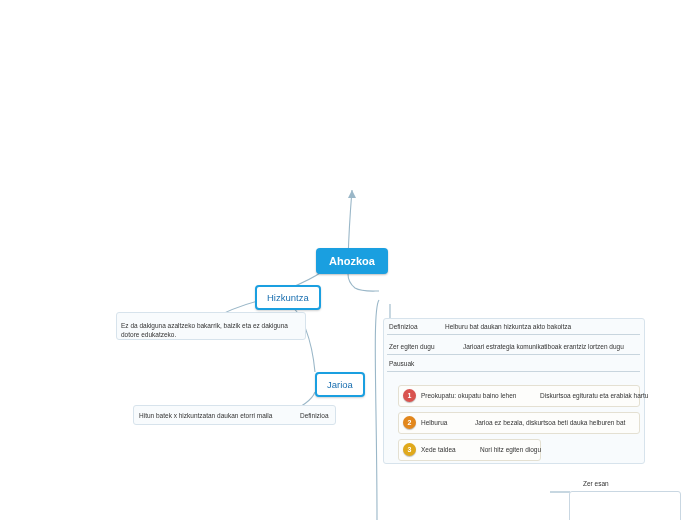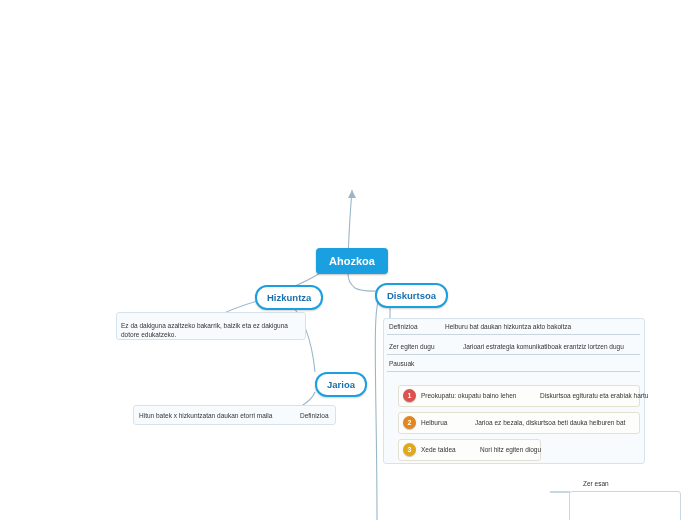--- a/index.html
+++ b/index.html
@@ -40,23 +40,23 @@
     border-radius: 4px;
     padding: 7px 13px;
     text-align: center;
     box-shadow: 0 1px 2px rgba(0,0,0,0.25);
   }
   
   .node-l1 {
     background: #ffffff;
     color: #1a6fb0;
     border: 2px solid #1a9fe0;
-    border-radius: 12px;
+    border-radius: 4px;
     font-size: 9.5px;
-    font-weight: bold;
+    font-weight: normal;
     padding: 5px 10px;
     text-align: center;
     box-shadow: 0 1px 2px rgba(0,0,0,0.18);
   }
   
   .panel {
     position: absolute;
     background: #f8fbfd;
     border: 1px solid #d7e3ec;
     border-radius: 3px;
@@ -183,15 +183,14 @@
 
   <div class="bottom-box" style="left:569px; top:491px; width:112px; height:40px;"></div>
   <div class="bottom-label" style="left:583px; top:480px;">Zer esan</div>
 
   <div class="node node-root" style="left:316px; top:248px;">Ahozkoa</div>
 
   <div class="node node-l1" style="left:255px; top:285px;">Hizkuntza</div>
 
   <div class="node node-l1" style="left:305px; top:372px;margin-left:10px;">Jarioa</div>
 
-  <div class="node node-l1" style="left:375px; top:283px;">Diskurtsoa</div>
 
 </div>
 
 </body></html>

